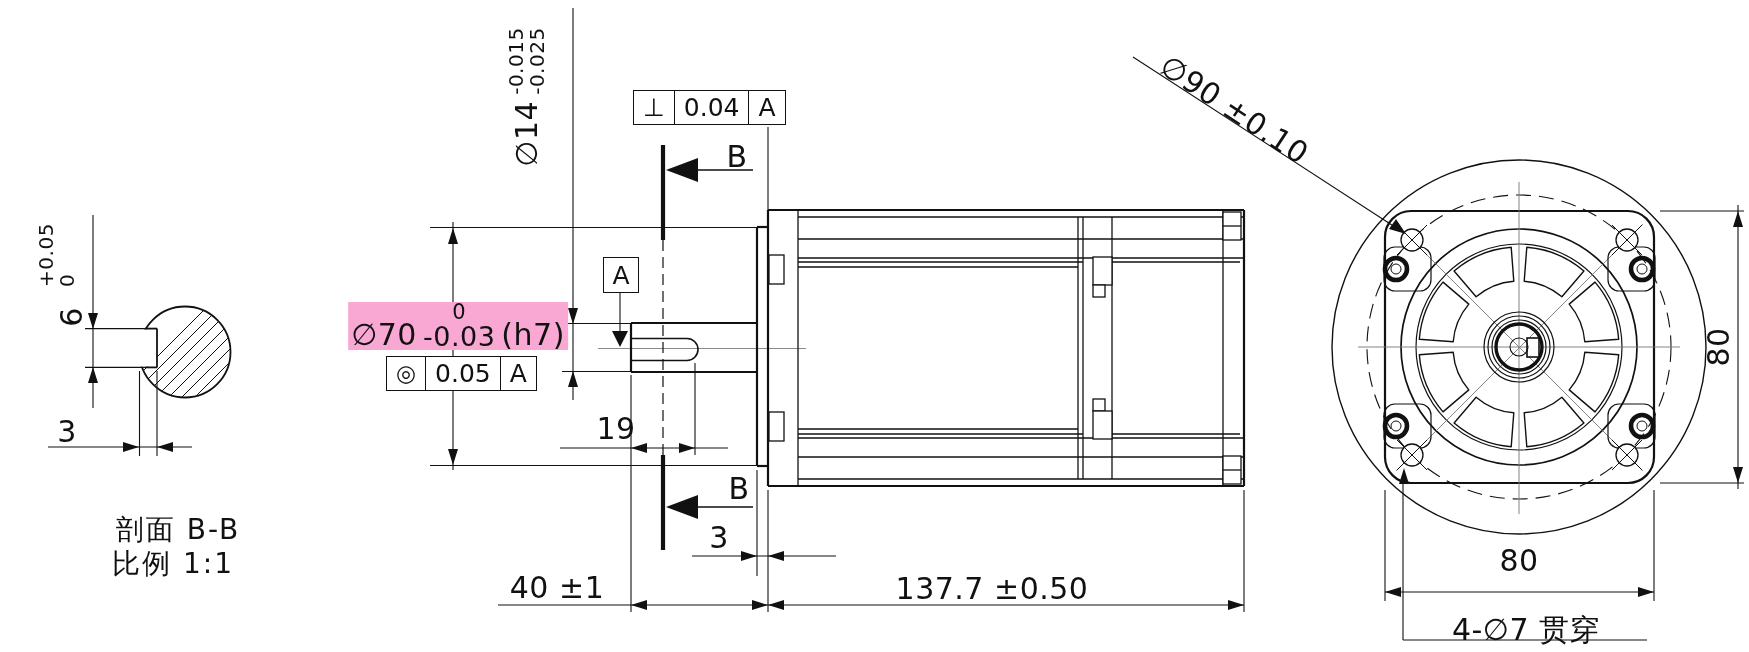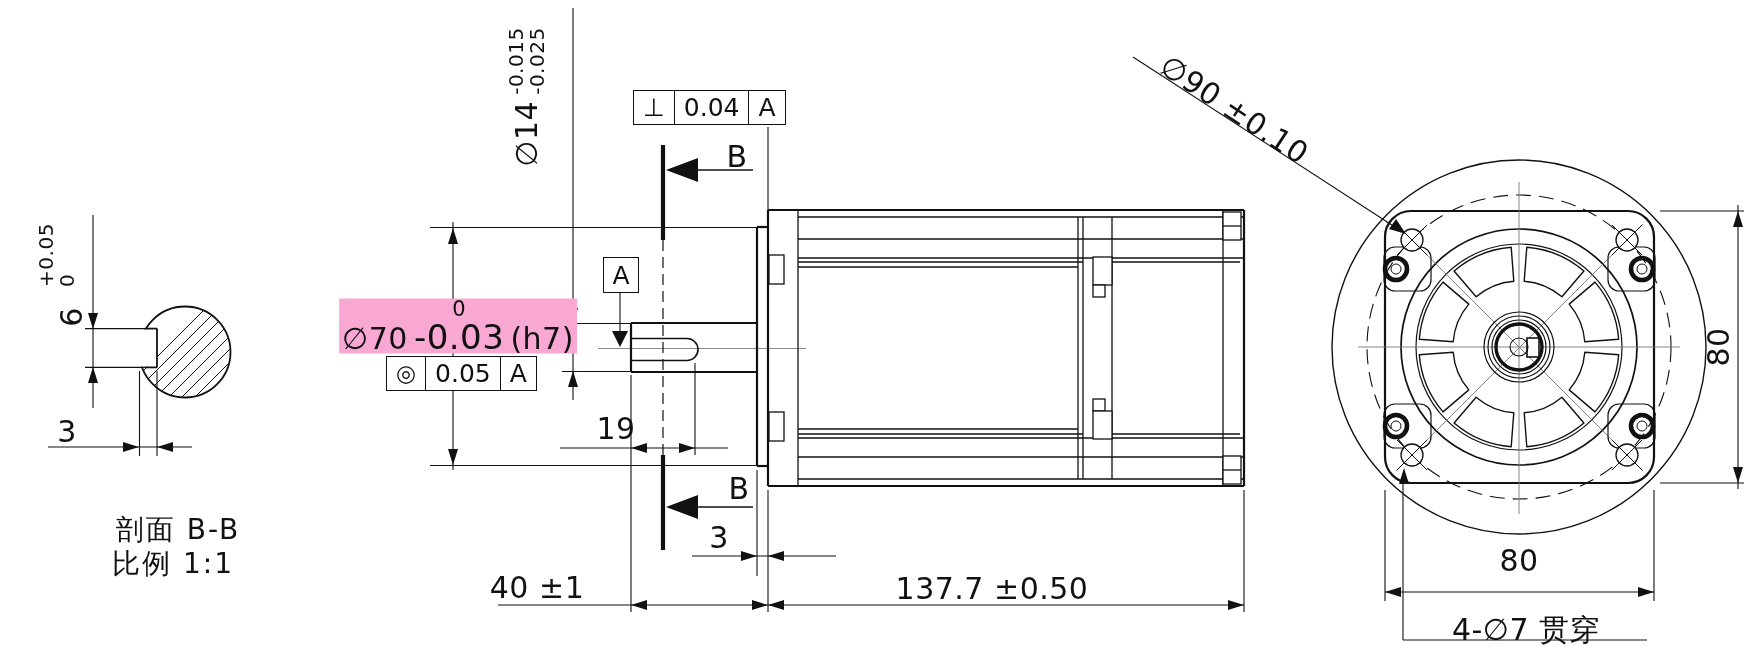--- a/index.html
+++ b/index.html
@@ -25,21 +25,21 @@
   }
   .fcf .cell{display:flex;align-items:center;justify-content:center;
     padding:4px 9px;border-right:1.6px solid #111;}
   .fcf .cell:last-child{border-right:none;}
   .datumbox{
     position:absolute;width:34px;height:34px;border:1.6px solid #111;background:#fff;
     display:flex;align-items:center;justify-content:center;font-size:25px;
   }
   .stack70{display:inline-flex;flex-direction:column;align-items:center;line-height:1;}
   .stack70 .u{font-size:21px;}
-  .stack70 .l{font-size:34px;}
+  .stack70 .l{font-size:27px;}
 </style>
 </head>
 <body>
 
 <div id="stage">
 
 <svg width="1749" height="652" viewBox="0 0 1749 652">
   <g stroke="#111" fill="none" stroke-linecap="butt">
 
     <defs>
@@ -315,21 +315,21 @@
 <div class="fcf" style="left:386px;top:356px;">
   <div class="cell" style="font-size:23px;">◎</div>
   <div class="cell">0.05</div>
   <div class="cell">A</div>
 </div>
 
 <div class="datumbox" style="left:603px;top:257px;">A</div>
 
 <div class="lbl" style="left:616px;top:429px;">19</div>
 <div class="lbl" style="left:719px;top:538px;">3</div>
-<div class="lbl" style="left:537px;top:588px;">40 ±1</div>
+<div class="lbl" style="left:557px;top:588px;">40 ±1</div>
 <div class="lbl" style="left:992px;top:589px;text-align:right;">137.7 ±0.50</div>
 
 <div class="lbl" style="left:1234px;top:110px;transform:translate(-50%,-50%) rotate(33.5deg);">∅90 ±0.10</div>
 <div class="lbl rot90" style="left:1719px;top:347px;">80</div>
 <div class="lbl" style="left:1519px;top:561px;">80</div>
 <div class="lbl" style="left:1526px;top:630px;">4-∅7 贯穿</div>
 
 </div>
 
 </body></html>

